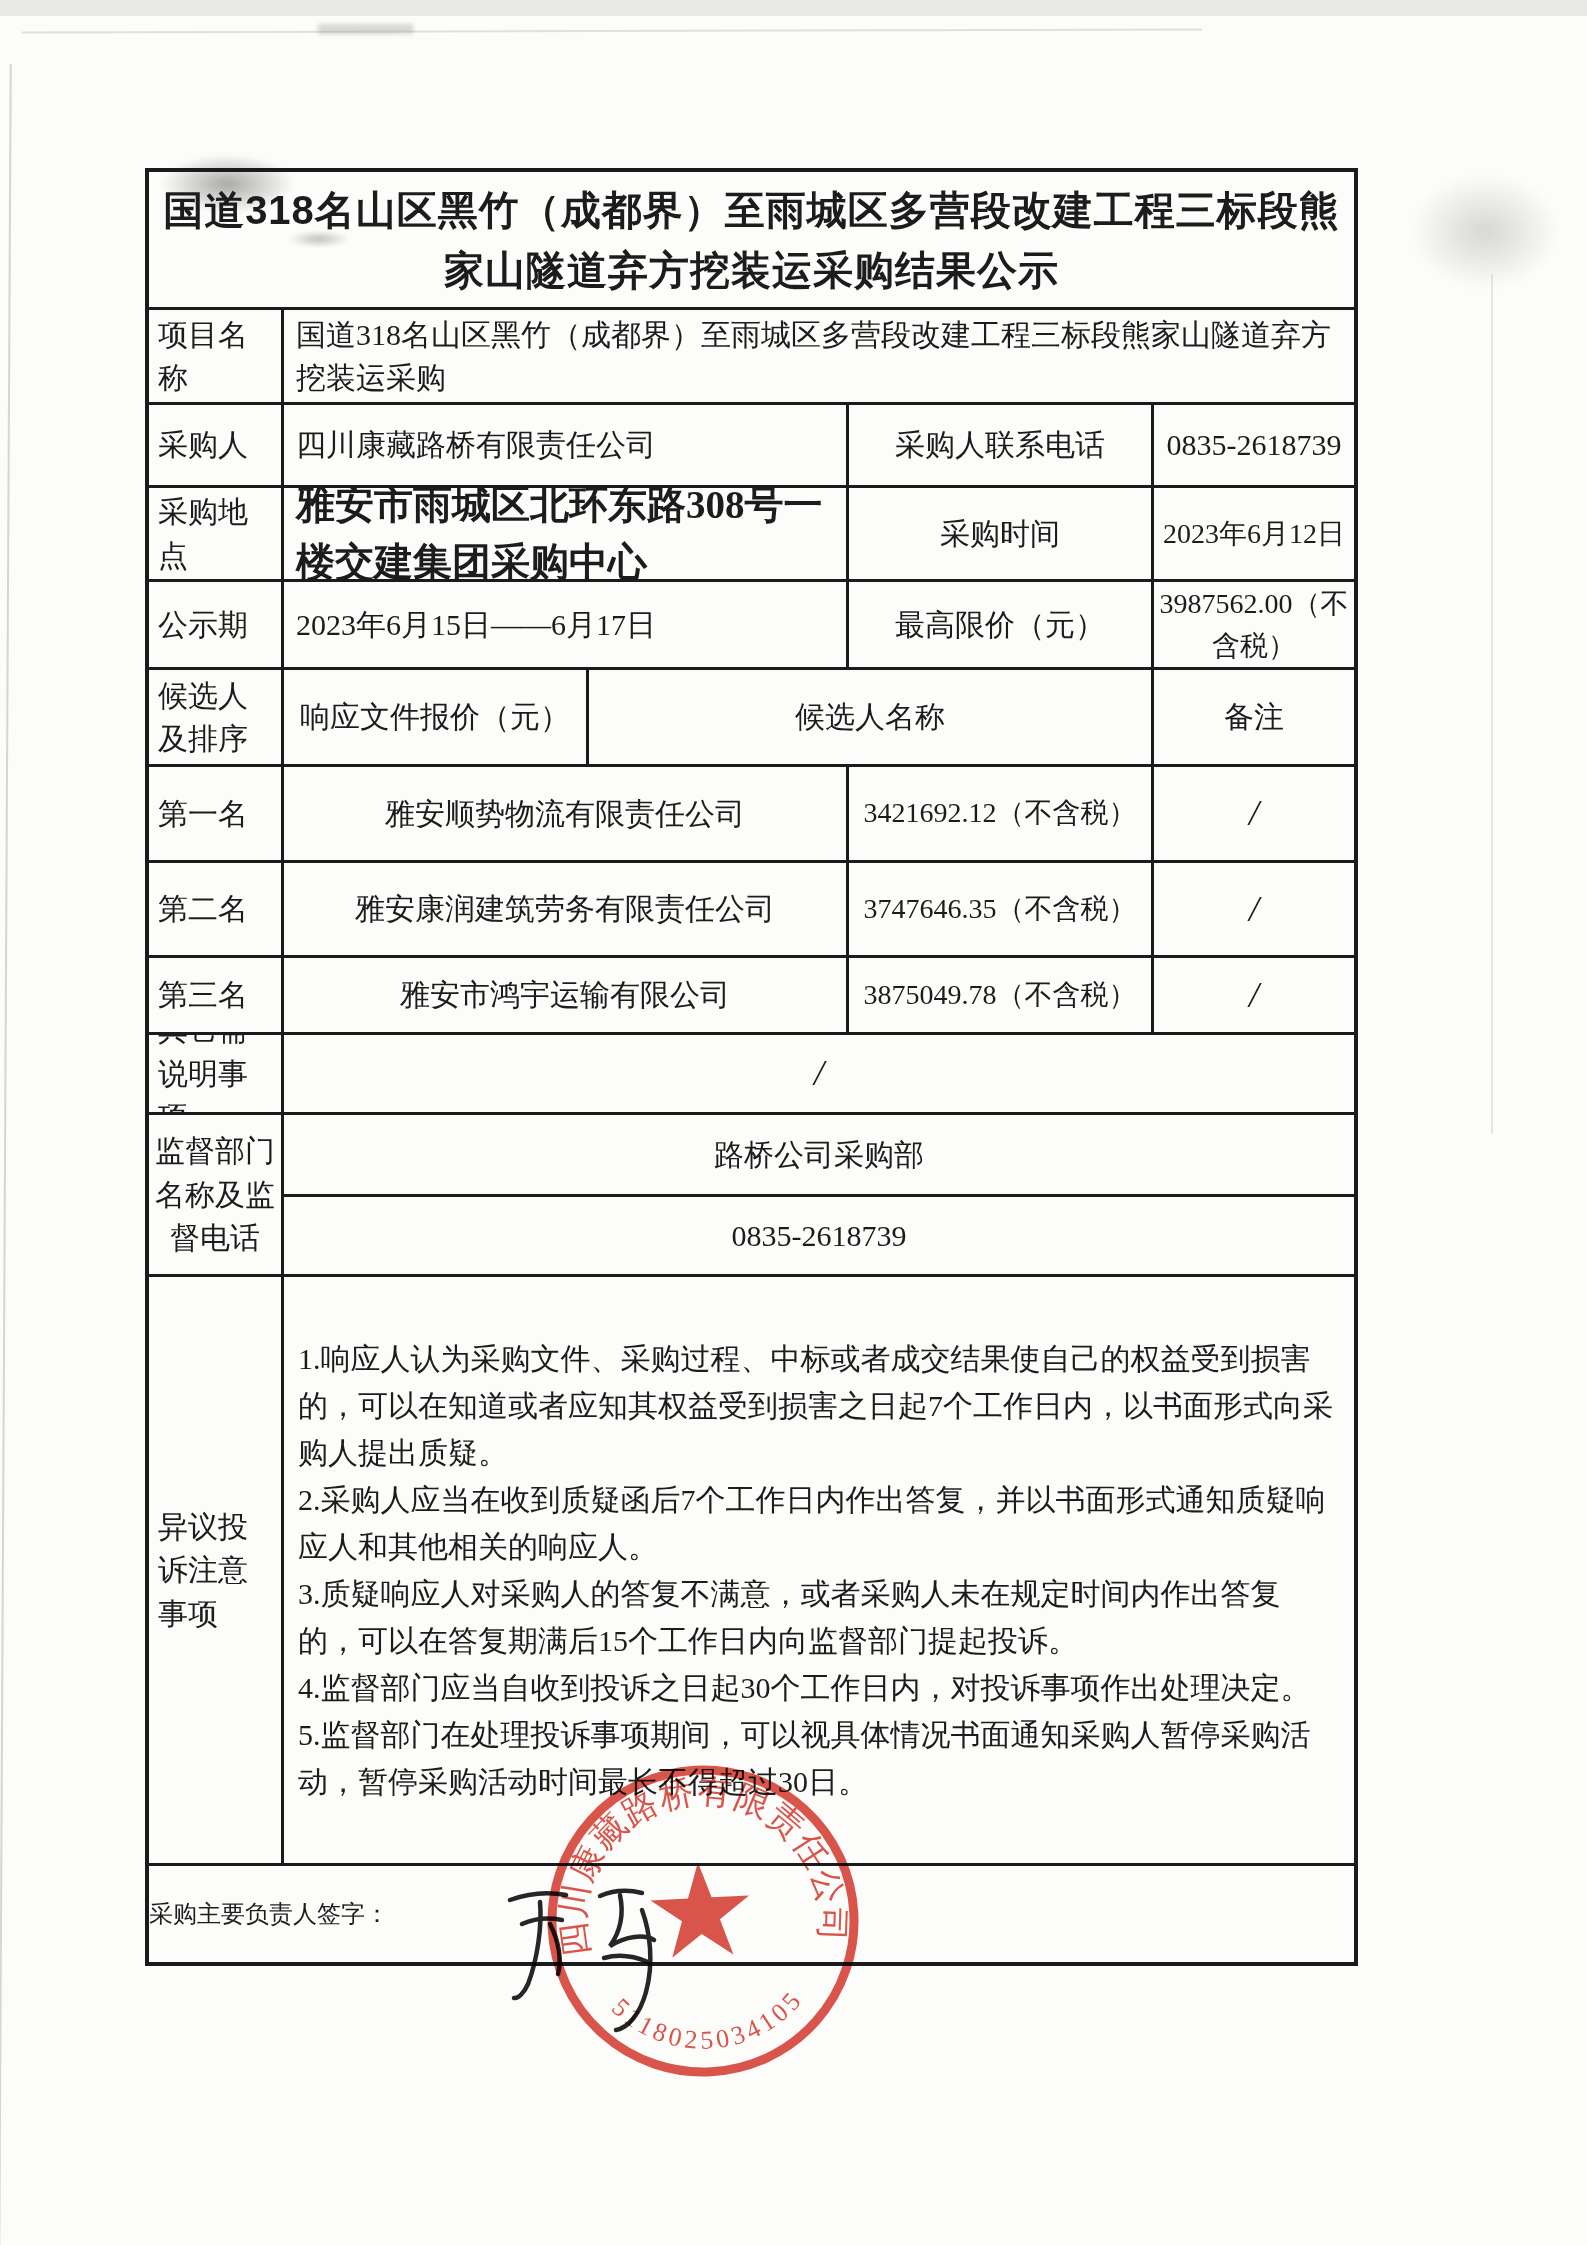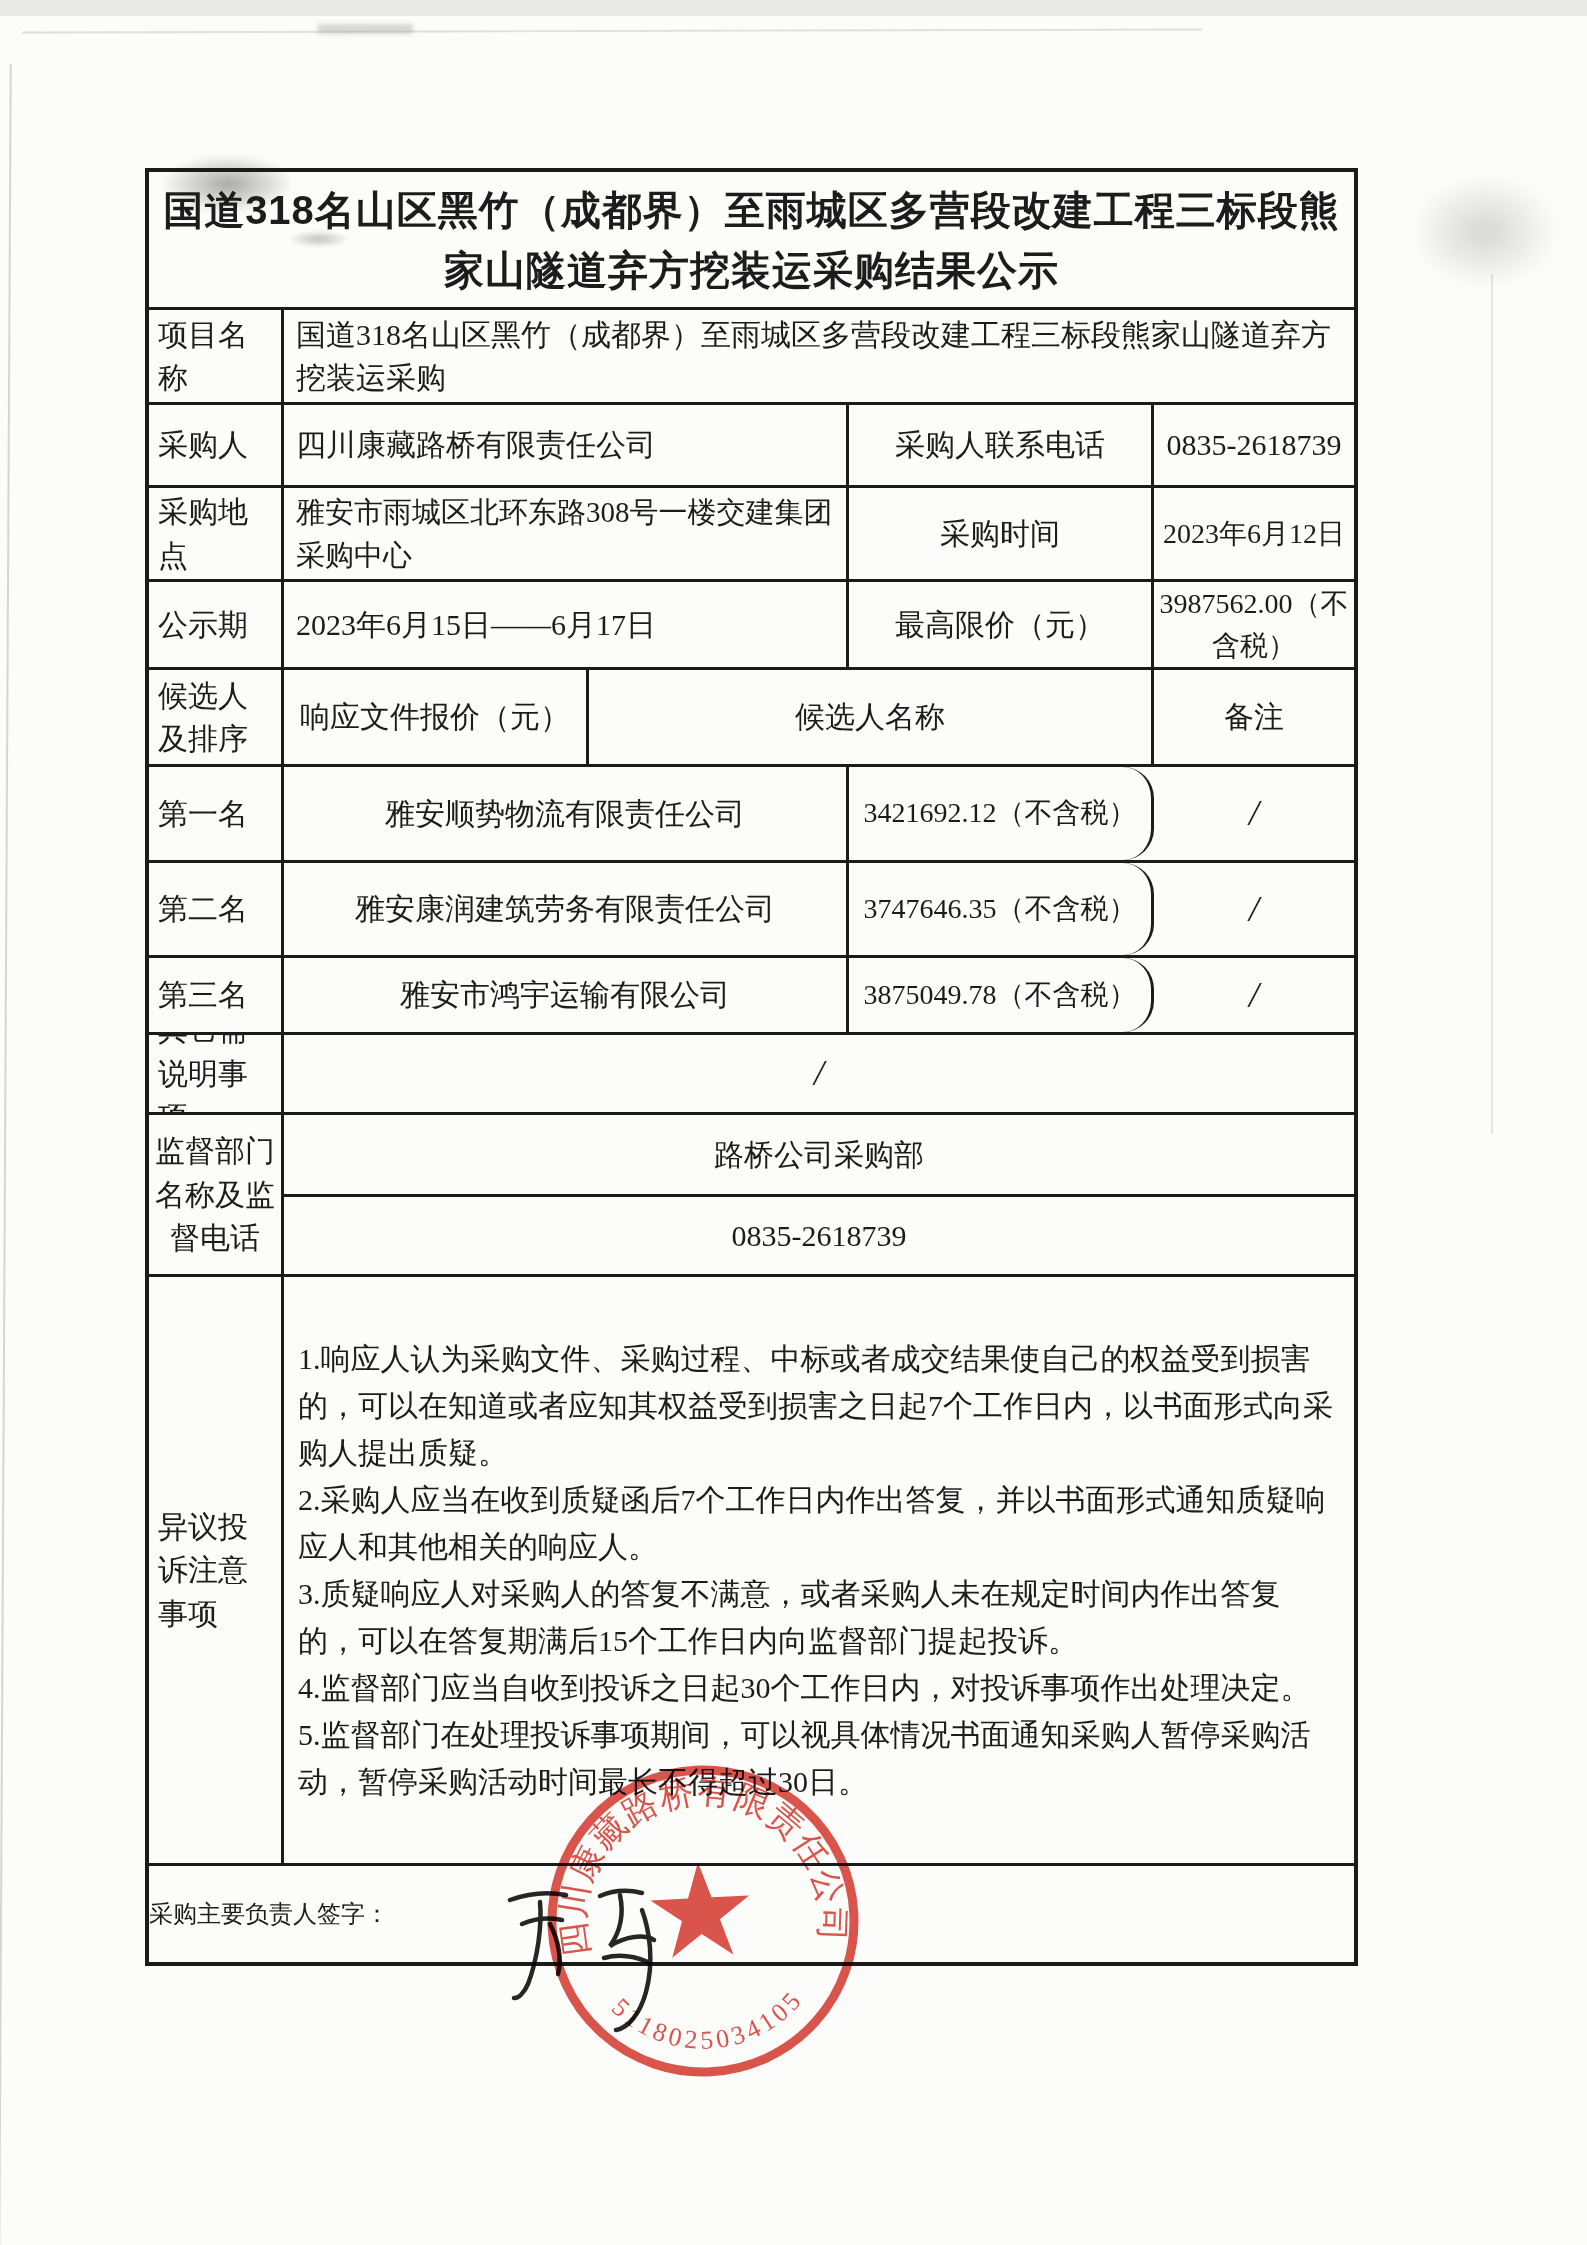--- a/index.html
+++ b/index.html
@@ -56,23 +56,23 @@
   .row-supervision{height:162px;}
   .row-objection{height:589px;}
 
   .title-cell{
     flex:1;justify-content:center;text-align:center;align-items:center;
     font-family:"Liberation Sans","DejaVu Sans",sans-serif;
     font-weight:bold;font-size:40px;line-height:1.5;
     padding:0 6px;letter-spacing:1px;
   }
   .value-left{padding:0 10px 0 12px;text-align:left;}
-  .fs29{font-size:29px;}
+  .fs29{font-size:39px;font-weight:bold;}
   .center{justify-content:center;text-align:center;}
-  .price{font-size:28px;white-space:nowrap;justify-content:center;text-align:right;border-radius:31px;}
+  .price{font-size:28px;white-space:nowrap;justify-content:center;text-align:right;}
   .val-sm{font-size:28px;line-height:1.5;}
   .nowrap{white-space:nowrap;}
   .slash{font-size:36px;font-style:italic;}
   .name-center{justify-content:center;text-align:center;}
   .label-center{padding:17px 4px;justify-content:center;text-align:center;}
 
   .sup-right{flex:1 1 auto;display:flex;flex-direction:column;}
   .sup-sub{flex:0 0 82px;display:flex;align-items:center;justify-content:center;text-align:center;border-bottom:3px solid #1b1b1b;box-sizing:border-box;}
   .sup-sub:last-child{flex:1 1 auto;border-bottom:none;}
 

